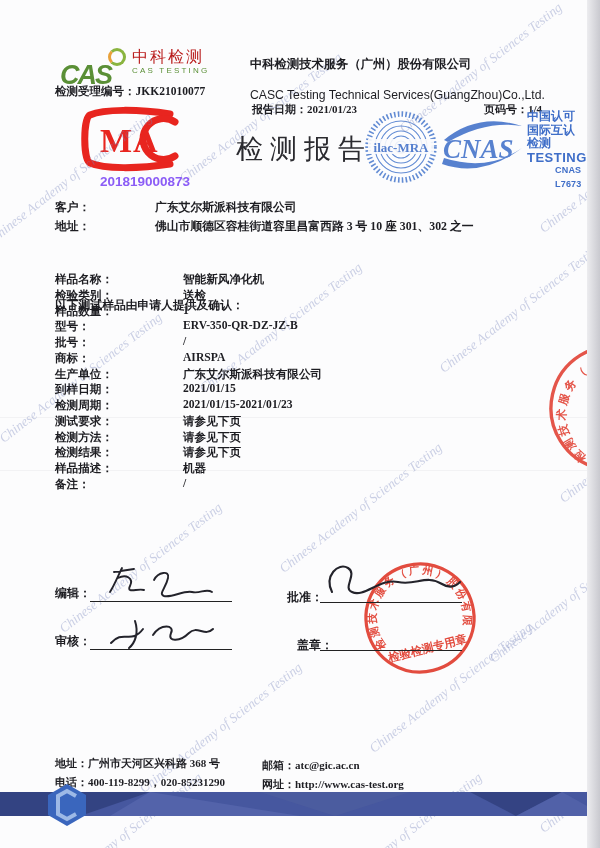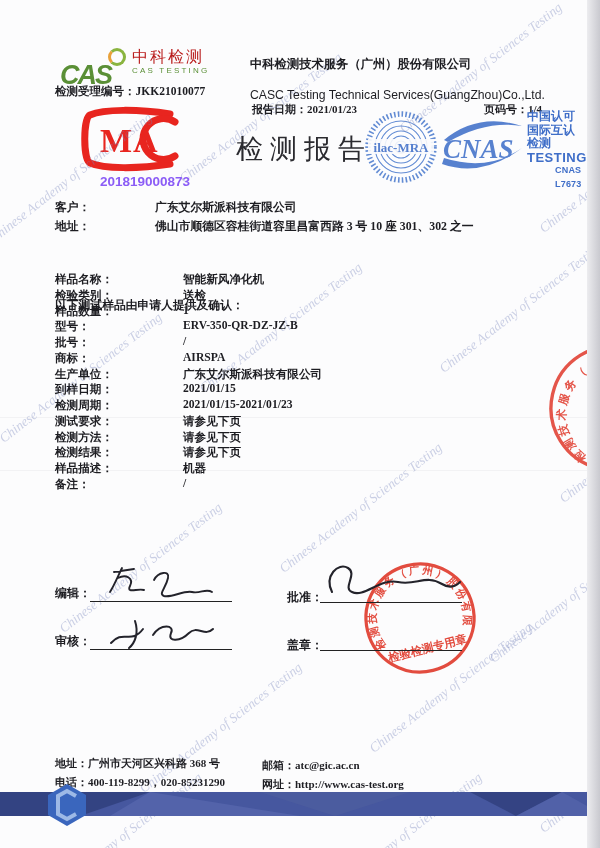--- a/index.html
+++ b/index.html
@@ -241,21 +241,21 @@
     <path d="M10,34 C2,18 16,4 26,10 C36,16 20,30 30,34 C42,40 58,20 76,24 C94,28 104,16 120,26 C128,31 134,28 138,24" fill="none" stroke="#23232b" stroke-width="2.1" stroke-linecap="round"></path>
   </svg>
   <div class="abs sig-line" style="left:320px;top:602px;width:142px;"></div>
 
   <div class="abs sig-label" style="left:55px;top:633px;">审核：</div>
   <svg class="abs sig-svg" style="left:105px;top:617px;" width="115" height="36" viewBox="0 0 115 36">
     <path d="M6,26 C18,12 26,28 38,12 M30,4 C34,16 30,26 24,31 M48,18 C56,6 70,8 66,16 C62,26 76,24 84,16 C92,8 100,20 108,12" fill="none" stroke="#23232b" stroke-width="2" stroke-linecap="round"></path>
   </svg>
   <div class="abs sig-line" style="left:90px;top:649px;width:142px;"></div>
 
-  <div class="abs sig-label" style="left:287px;top:637px;">盖章：</div>
+  <div class="abs sig-label" style="left:297px;top:637px;">盖章：</div>
   <div class="abs sig-line" style="left:320px;top:650px;width:142px;"></div>
 
   <div class="abs foot" style="left:55px;top:754px;">
     <div><span>地址：</span><span>广州市天河区兴科路 368 号</span></div>
     <div><span>电话：</span><span>400-119-8299，020-85231290</span></div>
   </div>
   <div class="abs foot" style="left:262px;top:756px;">
     <div><span>邮箱：</span><span>atc@gic.ac.cn</span></div>
     <div><span>网址：</span><span>http://www.cas-test.org</span></div>
   </div>

